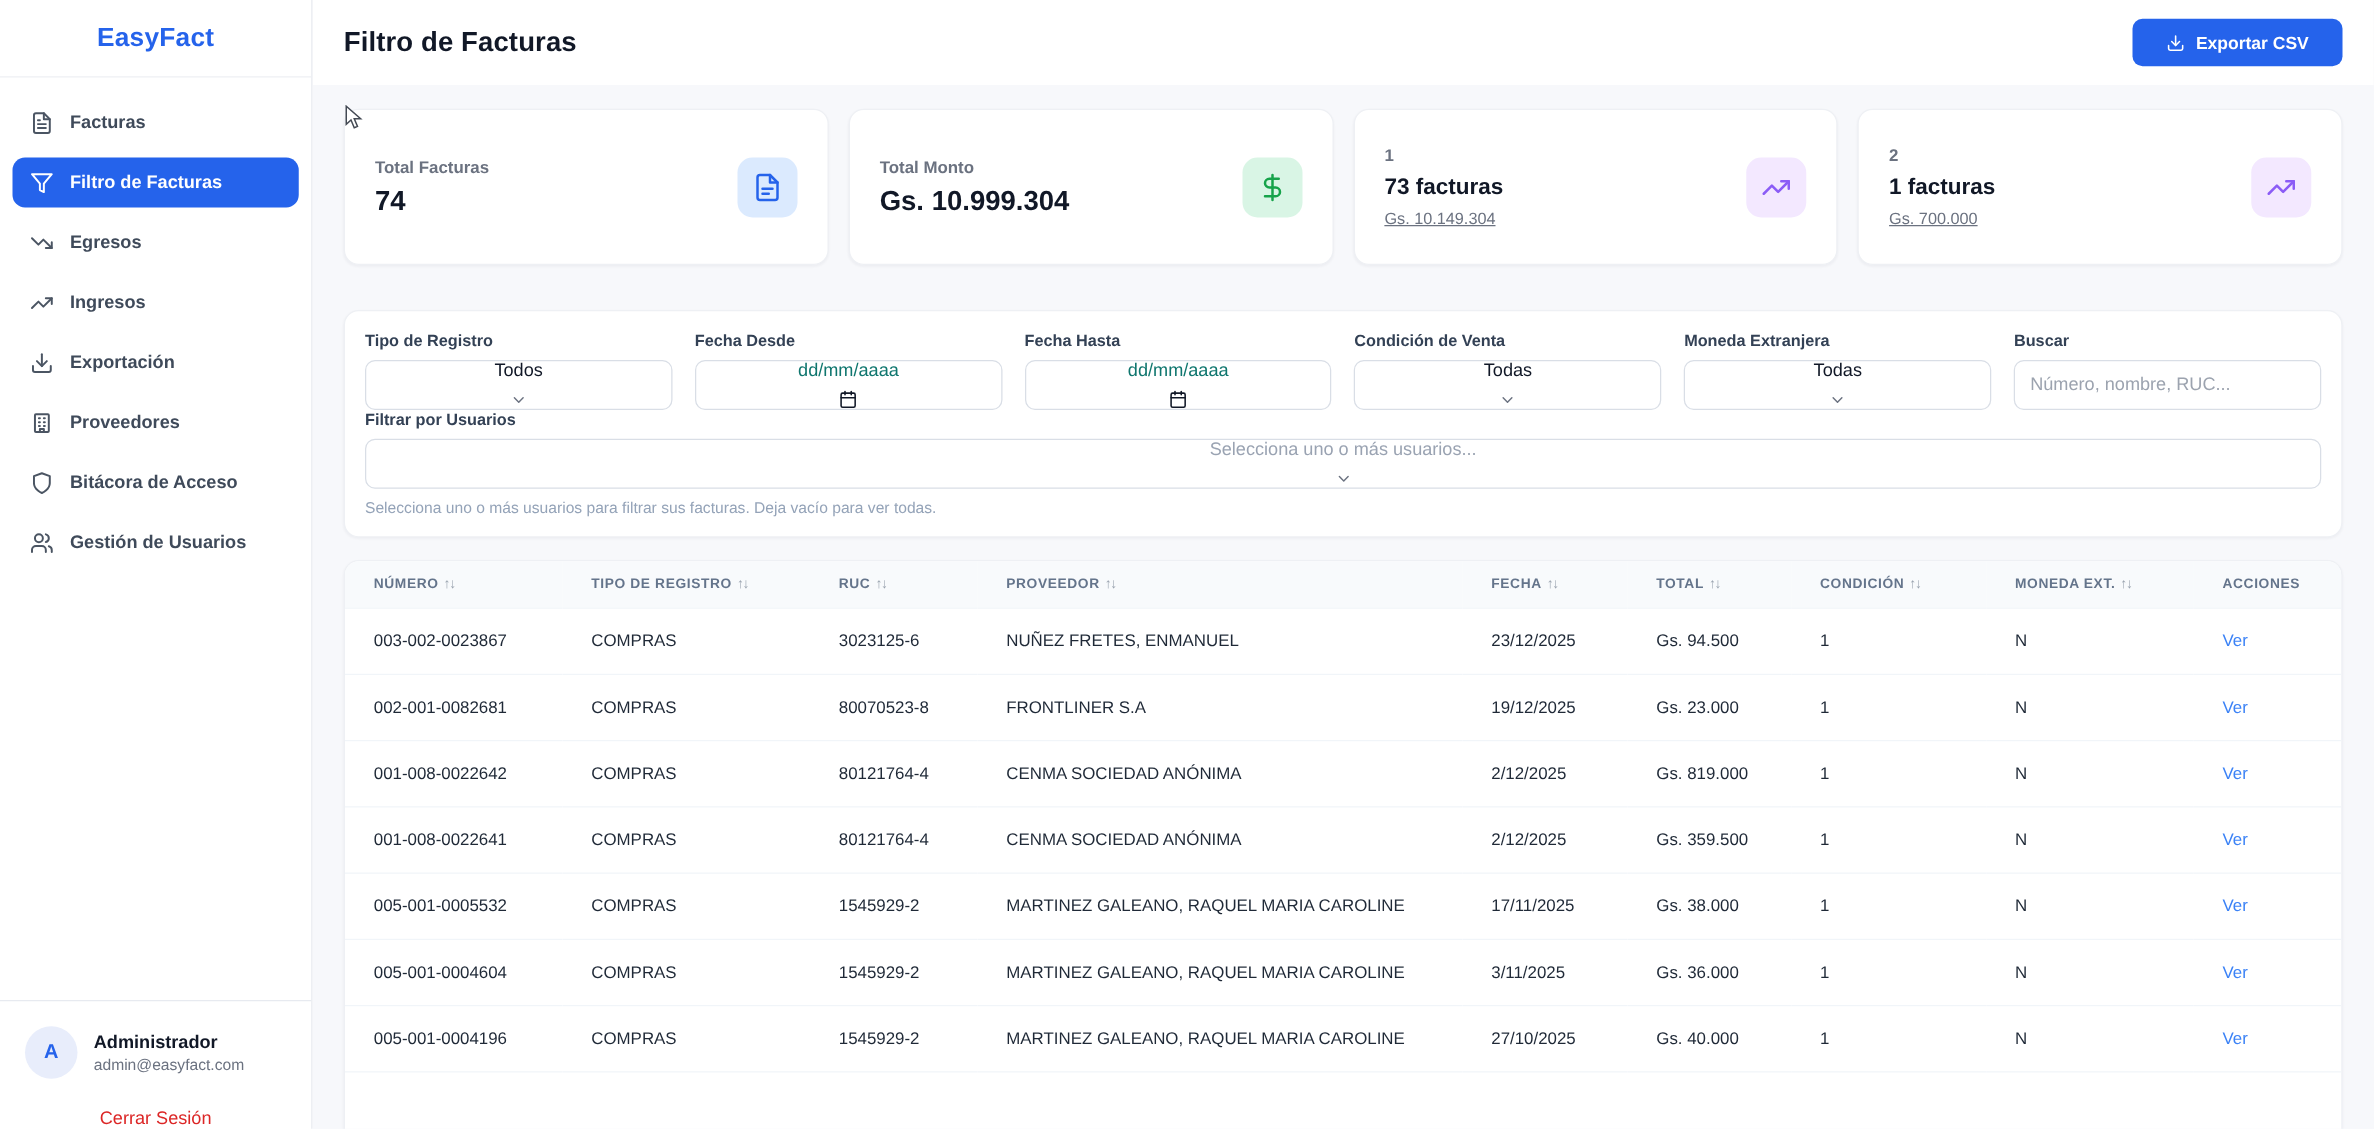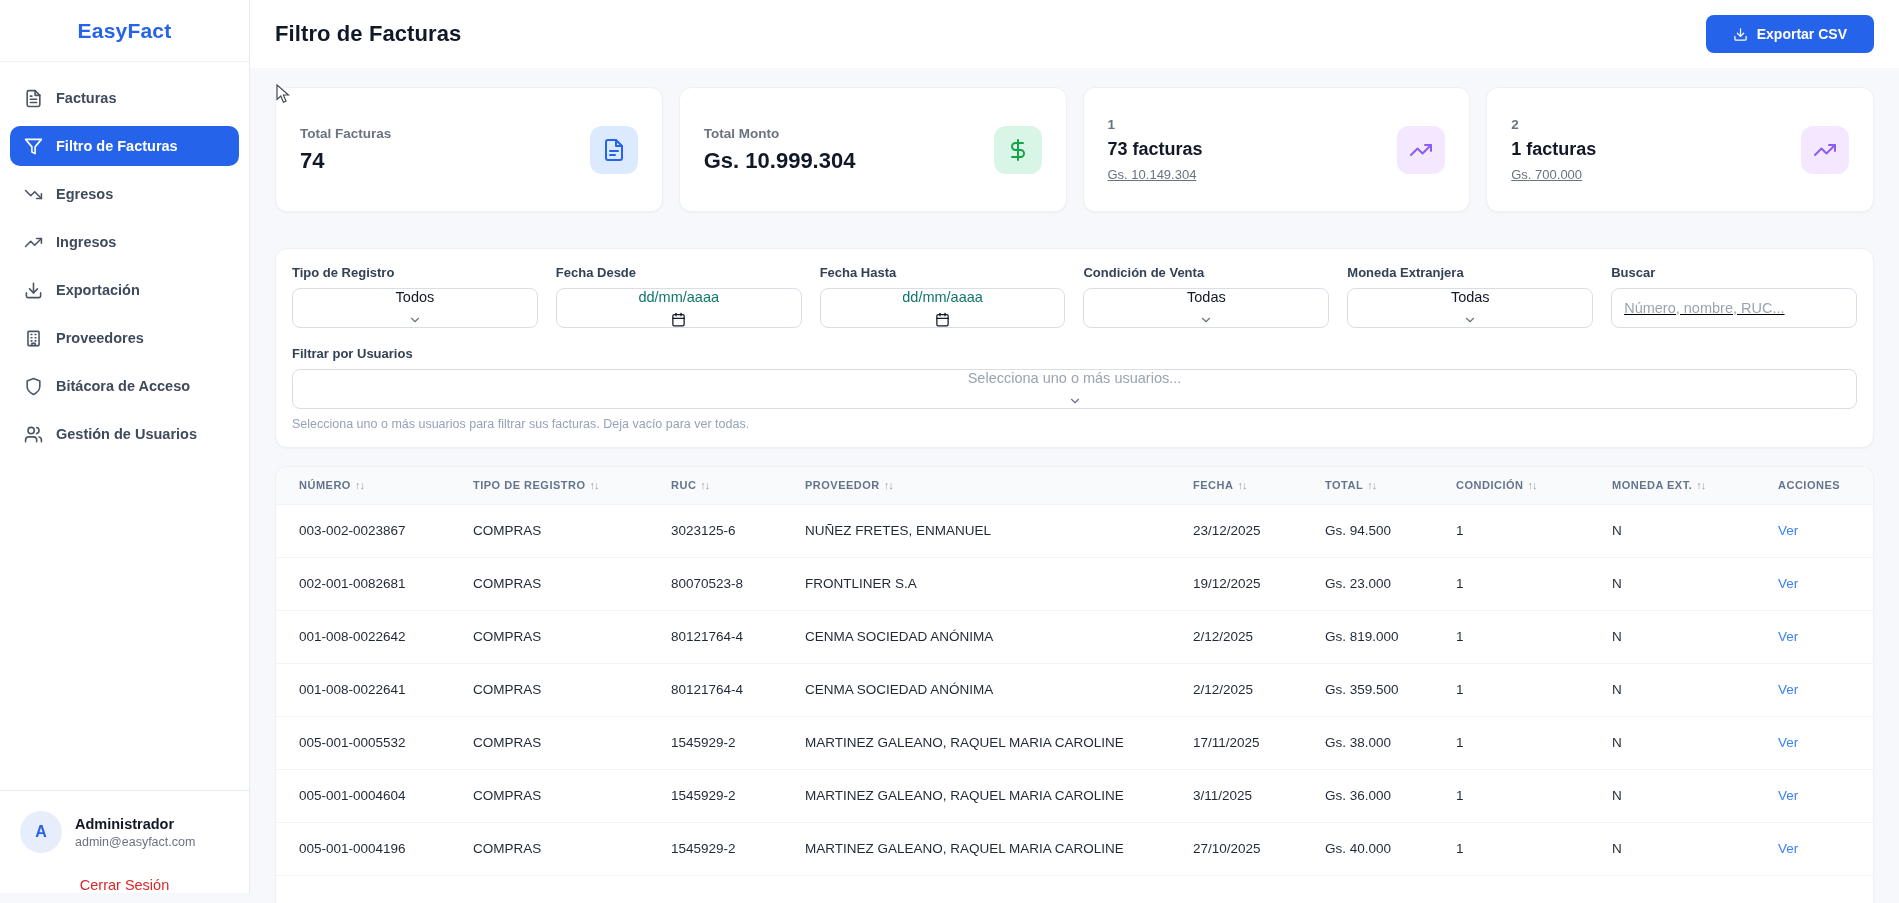--- a/index.html
+++ b/index.html
@@ -1,21 +1,21 @@
 <!DOCTYPE html>
 <html><head>
 <meta charset="utf-8">
 <style>
   * { margin:0; padding:0; box-sizing:border-box; }
   html,body { width:1899px; height:903px; overflow:hidden; }
   body { font-family:"Liberation Sans", sans-serif; background:#f7f8fb; color:#1f2937; position:relative; }
   svg { display:block; }
 
   
-  .sidebar { position:fixed; left:0; top:0; bottom:10px; width:250px; background:#ffffff;
+  .sidebar { position:fixed; left:0; top:0; bottom:0; width:250px; background:#ffffff;
              border-right:1px solid #e7eaf0; display:flex; flex-direction:column; z-index:5; }
   .sidebar-header { height:62px; display:flex; align-items:center; justify-content:center;
                     border-bottom:1px solid #eef0f4; }
   .logo { font-size:21px; font-weight:700; color:#2563eb; letter-spacing:.2px; }
   .nav { padding:16px 10px 0 10px; }
   .nav-item { display:flex; align-items:center; gap:13px; height:40px; padding:0 14px;
               border-radius:10px; color:#3f4a5a; font-size:14.5px; font-weight:600;
               margin-bottom:8px; cursor:pointer; }
   .nav-item .nav-icon { width:19px; height:19px; color:#4b5563; flex:none; }
   .nav-item .nav-icon svg { width:19px; height:19px; }
@@ -61,23 +61,23 @@
                  padding:16px; box-shadow:0 1px 2px rgba(16,24,40,.04); }
   .filter-grid { display:grid; grid-template-columns:repeat(6,1fr); gap:18px; }
   .field-label { font-size:13px; font-weight:700; color:#334155; margin-bottom:8px; display:block; }
   .control { height:40px; border:1px solid #d9dee6; border-radius:8px; background:#ffffff;
              display:flex; align-items:center; justify-content:space-between; padding:0 12px;
              font-size:14.5px; color:#111827; cursor:pointer;flex-direction:column; }
   .control .chev, .control .chev svg { width:14px; height:14px; color:#6b7280; }
   .date-text { color:#0f766e; }
   .cal-icon, .cal-icon svg { width:15px; height:15px; color:#111827; }
   .search-input { height:40px; width:100%; border:1px solid #d9dee6; border-radius:8px;
-                  padding:0 12px; font-size:14.5px; font-family:inherit; color:#000000;text-decoration:underline; }
+                  padding:0 12px; font-size:14.5px; font-family:inherit; color:#0369a1; }
   .search-input::placeholder { color:#9ca3af; }
-  .users-section { margin-top:18px; }
+  .users-section { }
   .users-select { width:100%; color:#9aa3b2; }
   .hint { font-size:12.5px; color:#94a3b8; margin-top:8px; }
 
   
   .table-card { margin-top:18px; background:#ffffff; border:1px solid #eef0f4; border-bottom:none;
                 border-radius:12px 12px 0 0; overflow:hidden; box-shadow:0 1px 2px rgba(16,24,40,.04); }
   table { width:100%; border-collapse:collapse; table-layout:fixed; }
   col.c1{width:174px} col.c2{width:198px} col.c3{width:134px} col.c4{width:388px}
   col.c5{width:132px} col.c6{width:131px} col.c7{width:156px} col.c8{width:166px} col.c9{width:auto}
   thead th { background:#f8fafc; height:37px; text-align:left; padding-left:23px; font-size:11px;

